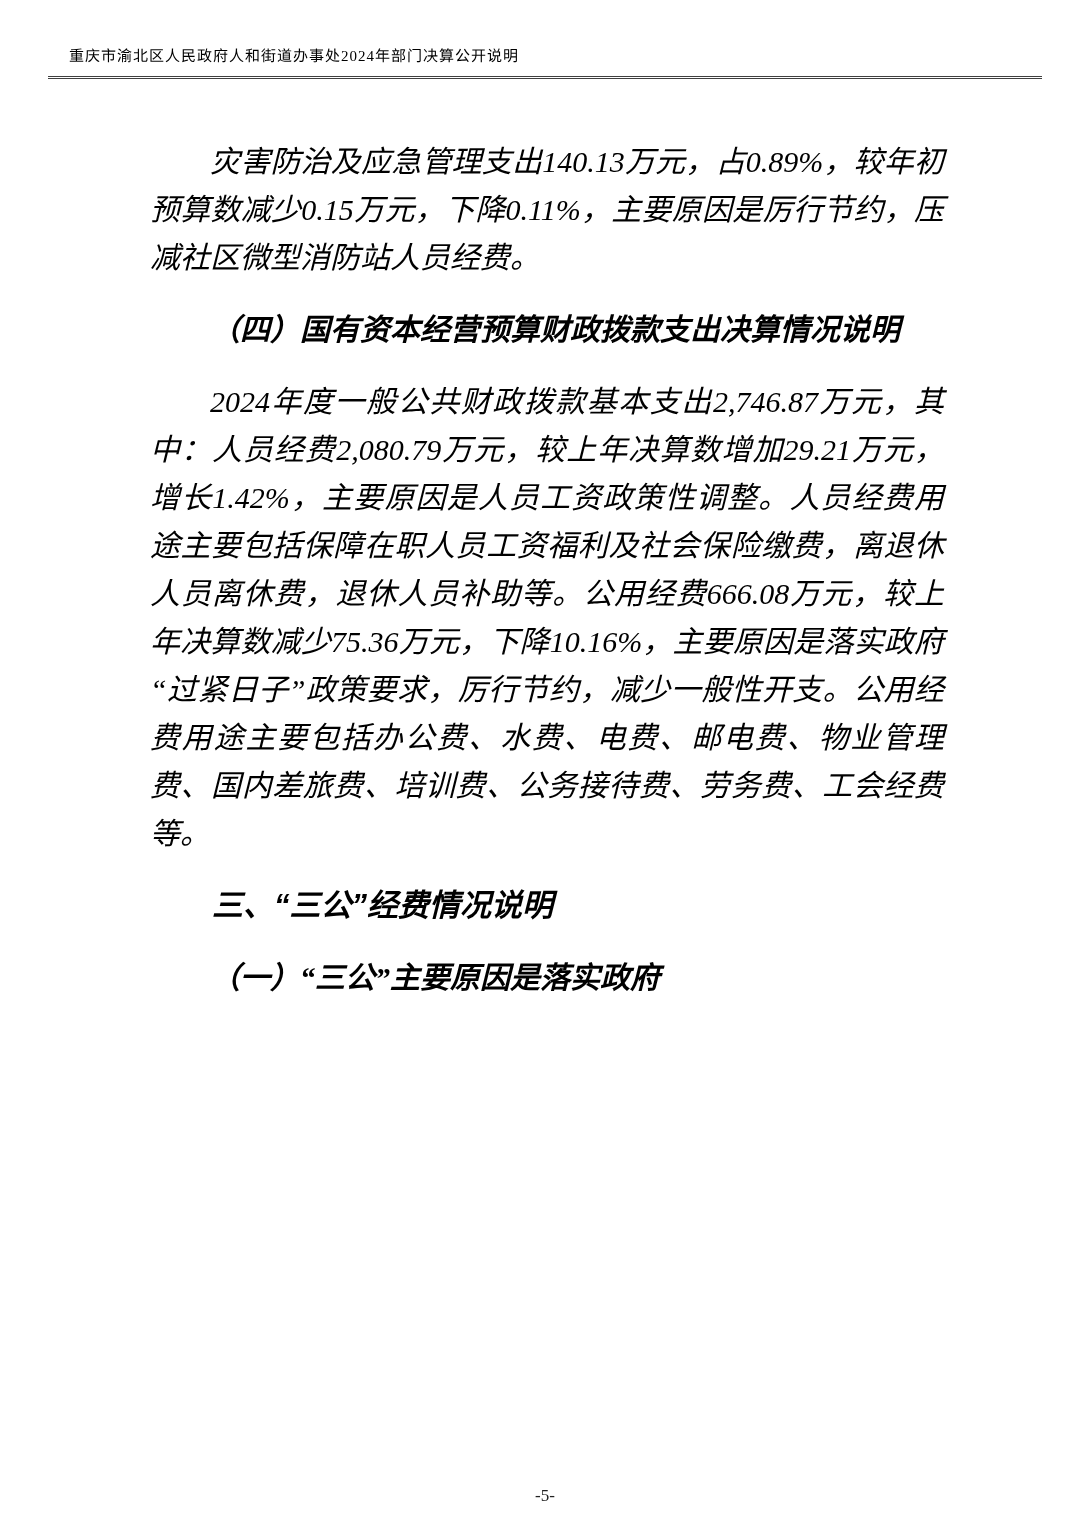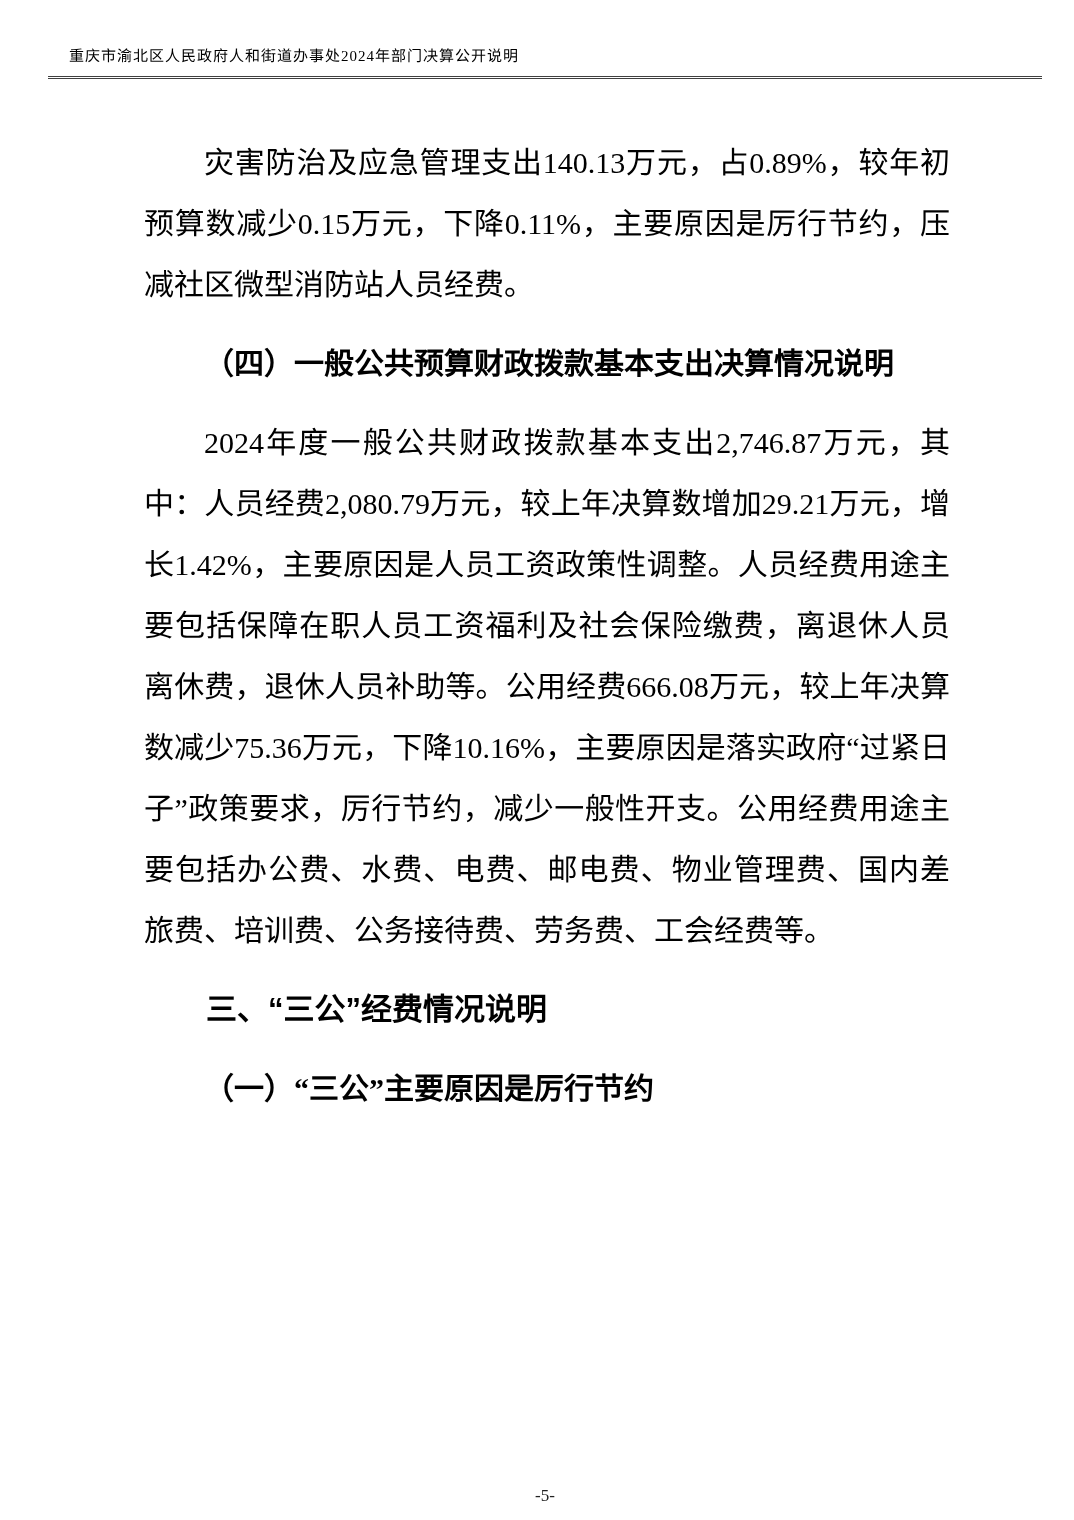--- a/index.html
+++ b/index.html
@@ -31,23 +31,24 @@
   }
   .doc-body {
     position: absolute;
     top: 106px;
     left: 118px;
     width: 842px;
     text-align: justify;
   }
   .doc-body p {
     font-size: 30px;
-    line-height: 61px;
+    line-height: 48px;
     text-indent: 2em;
-    margin: 10px;
+    margin: 16px;
+    font-style: italic;
   }
   .doc-body p.body { font-weight: normal; }
   .doc-body p.heading2 { font-weight: bold; }
   .doc-body p.heading1 {
     font-weight: bold;
     font-family: "Liberation Sans", "DejaVu Sans", sans-serif;
     font-size: 31px;
   }
   .page-footer {
     position: absolute;
@@ -63,23 +64,23 @@
 <body>
 
 <div class="page">
 
   <header class="page-header">
     <div class="header-text">重庆市渝北区人民政府人和街道办事处2024年部门决算公开说明</div>
   </header>
 
   <main class="doc-body" id="doc-body">
       <p class="body">灾害防治及应急管理支出140.13万元，占0.89%，较年初预算数减少0.15万元，下降0.11%，主要原因是厉行节约，压减社区微型消防站人员经费。</p>
-      <p class="heading2">（四）一般公共预算财政拨款基本支出决算情况说明</p>
+      <p class="heading2">（四）国有资本经营预算财政拨款支出决算情况说明</p>
       <p class="body">2024年度一般公共财政拨款基本支出2,746.87万元，其中：人员经费2,080.79万元，较上年决算数增加29.21万元，增长1.42%，主要原因是人员工资政策性调整。人员经费用途主要包括保障在职人员工资福利及社会保险缴费，离退休人员离休费，退休人员补助等。公用经费666.08万元，较上年决算数减少75.36万元，下降10.16%，主要原因是落实政府“过紧日子”政策要求，厉行节约，减少一般性开支。公用经费用途主要包括办公费、水费、电费、邮电费、物业管理费、国内差旅费、培训费、公务接待费、劳务费、工会经费等。</p>
       <p class="heading1">三、“三公”经费情况说明</p>
-      <p class="heading2">（一）“三公”主要原因是厉行节约</p>
+      <p class="heading2">（一）“三公”主要原因是落实政府</p>
     </main>
 
   <footer class="page-footer">
     <span>-5-</span>
   </footer>
 
 </div>
 
 </body></html>

